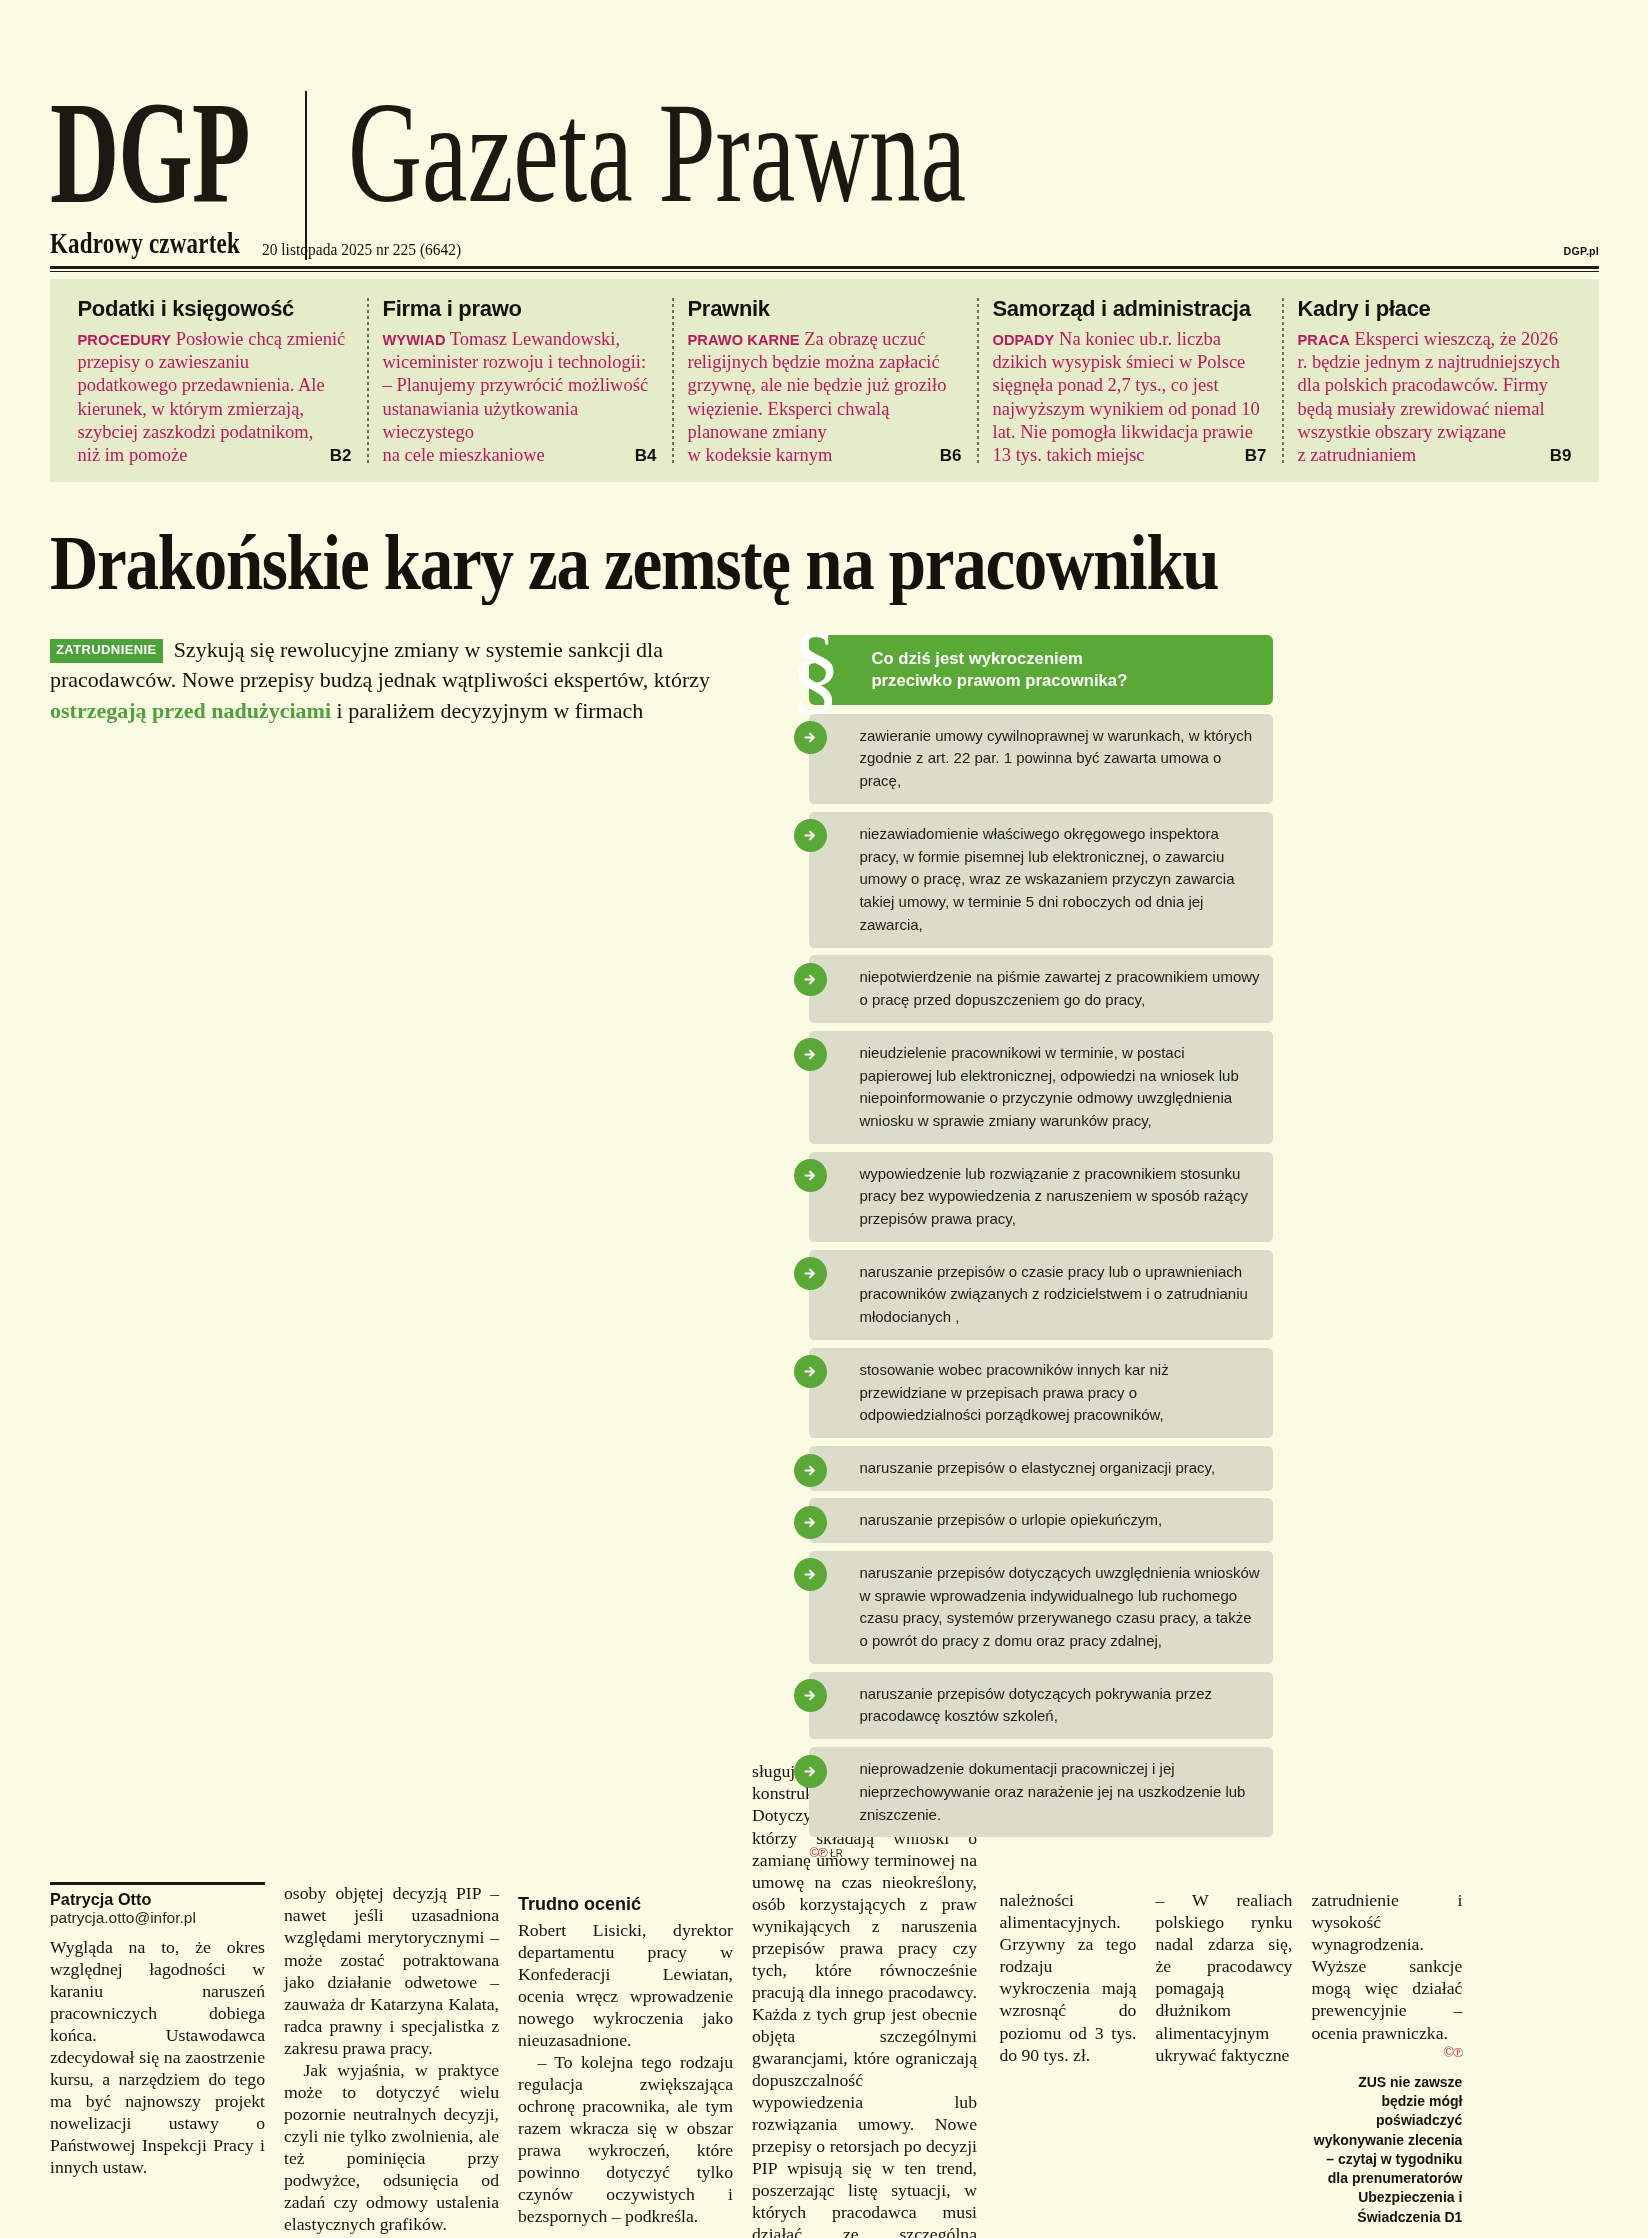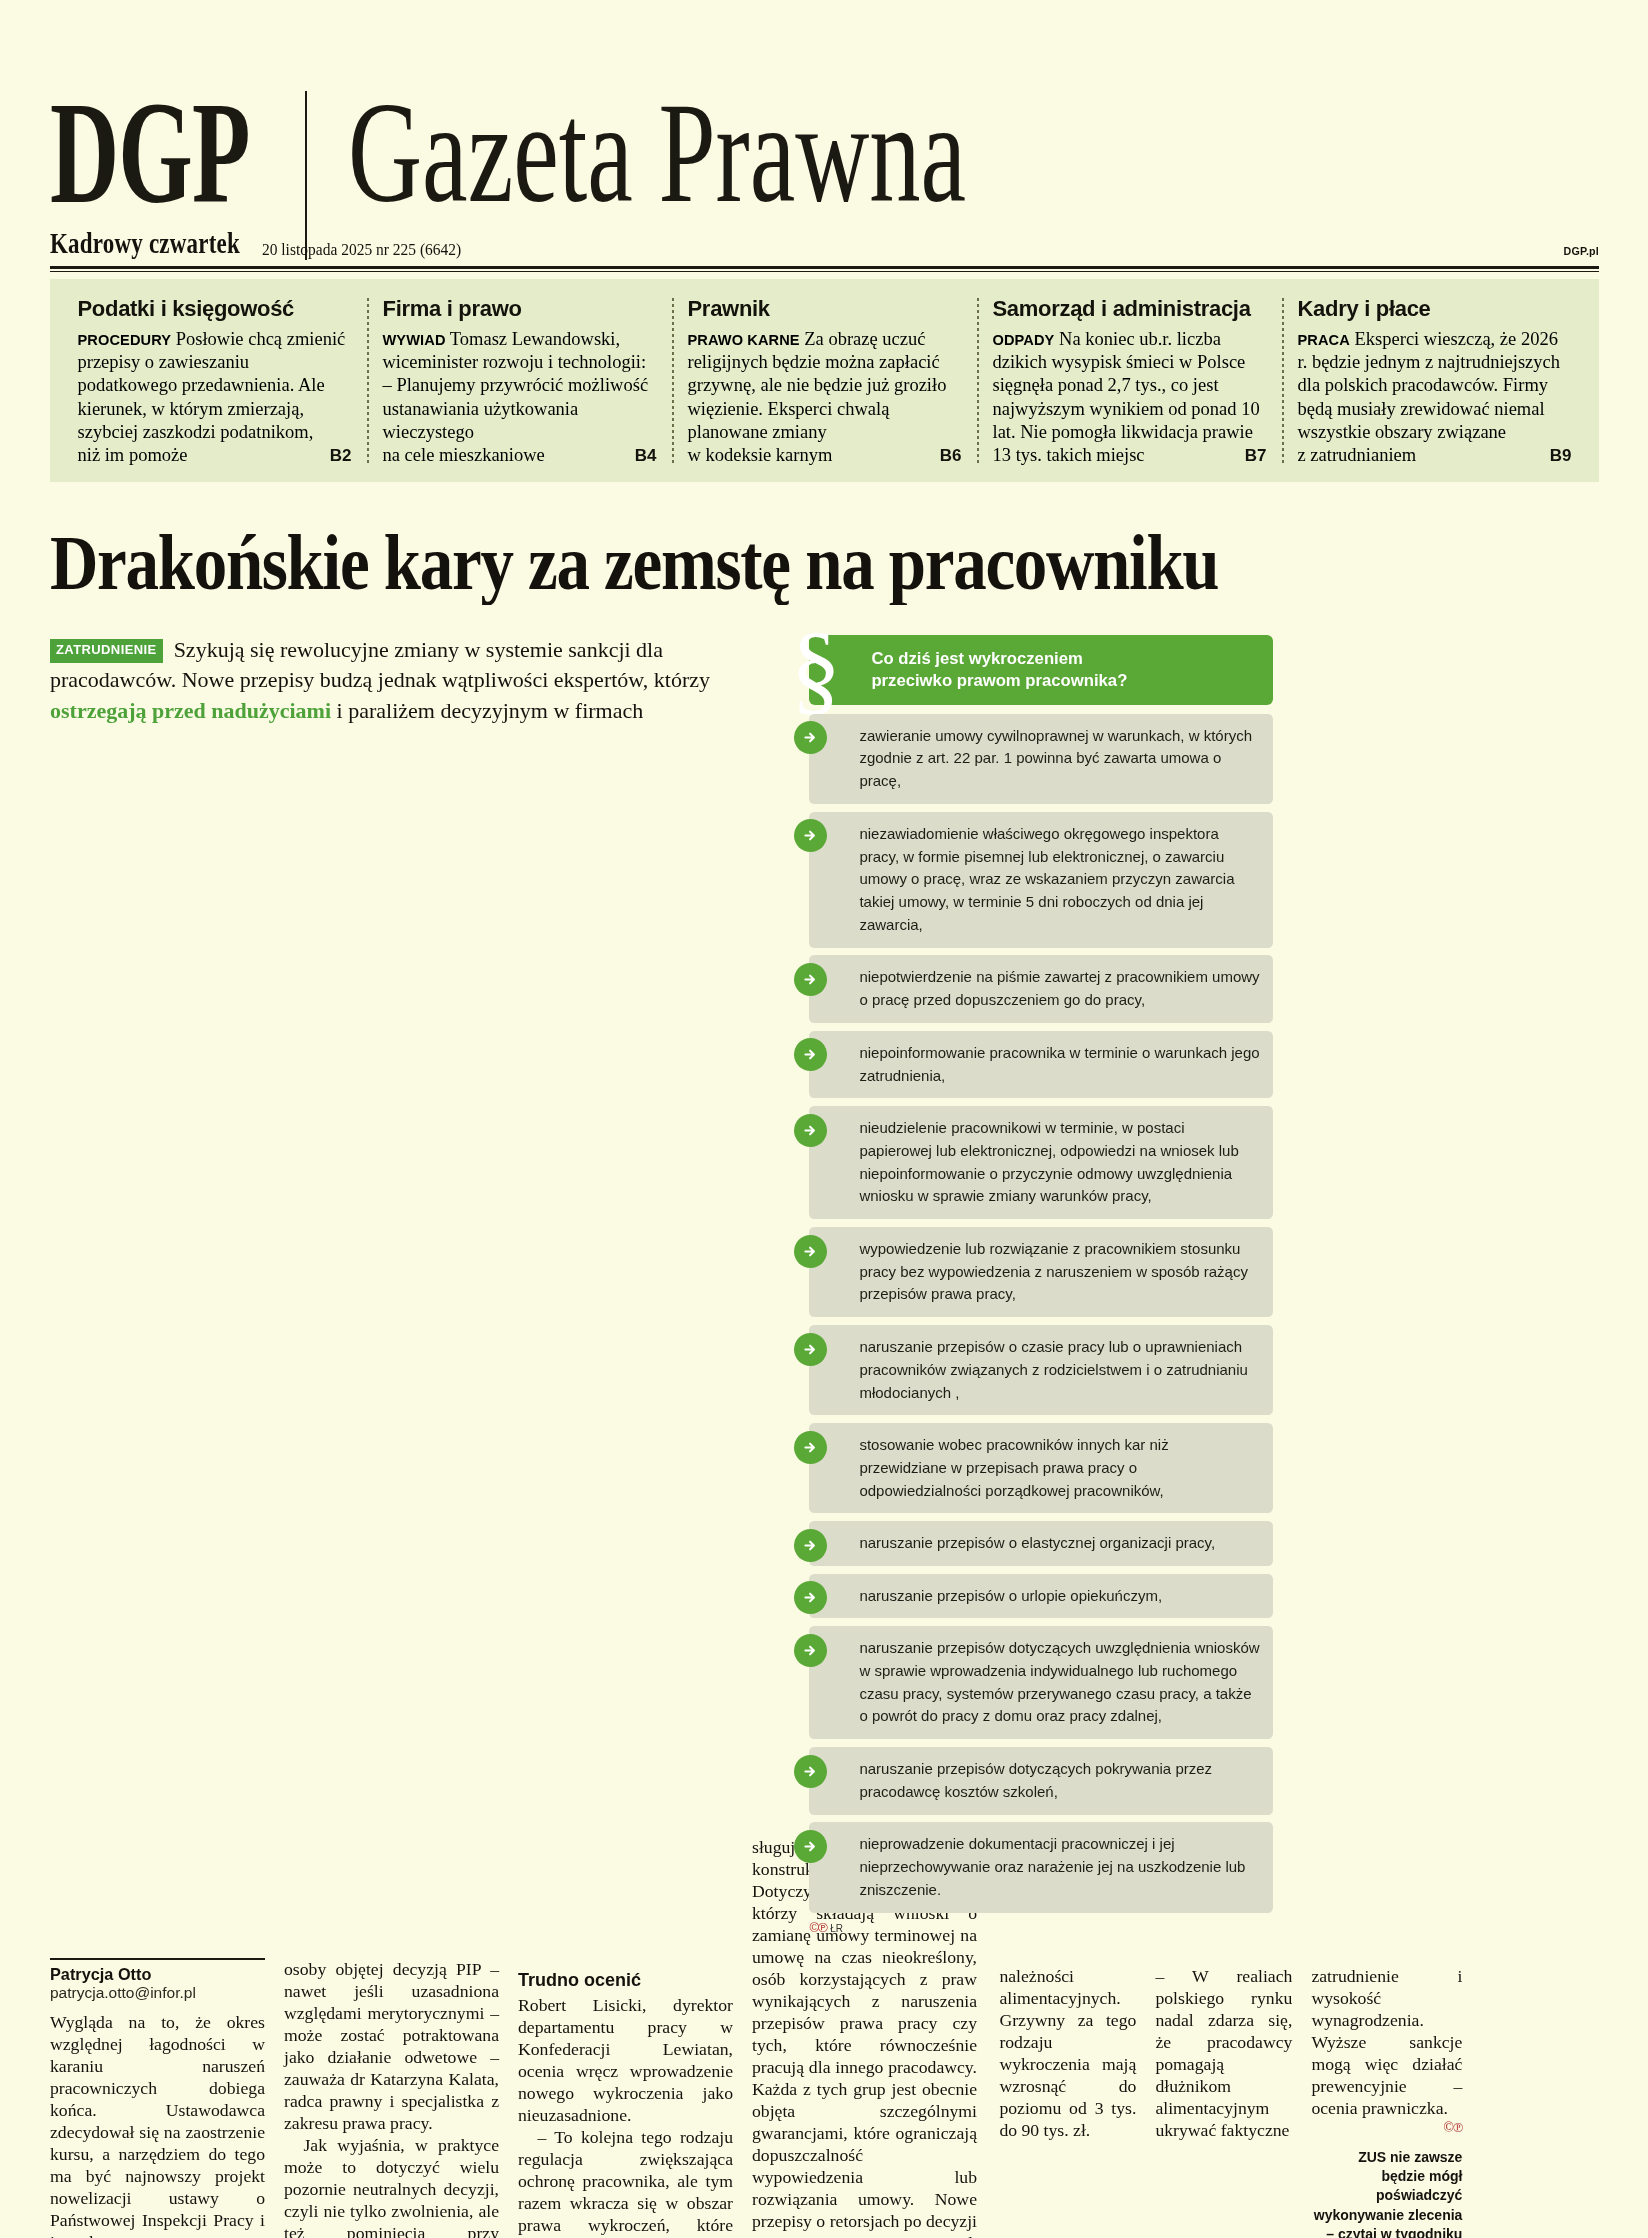--- a/index.html
+++ b/index.html
@@ -117,21 +117,21 @@
     font-weight: 700;
     font-size: 22px;
     letter-spacing: -0.3px;
     margin-bottom: 6px;
     color: #13130c;
   }
   .teaser-body {
     font-family: "Liberation Serif", serif;
     font-size: 18.5px;
     line-height: 1.25;
-    color: #000000;
+    color: #be185d;
   }
   .kicker {
     font-family: "Liberation Sans", sans-serif;
     font-weight: 700;
     font-size: 14.6px;
     letter-spacing: 0.1px;
     text-transform: uppercase;
   }
   .teaser-lastline {
     display: flex;
@@ -433,28 +433,20 @@
               </svg>
             </span>
           <span class="sideitem-text">niepotwierdzenie na piśmie zawartej z pracownikiem umowy o pracę przed dopuszczeniem go do pracy,</span>
         </div>
         <div class="sideitem">
           <span class="arrow-circle">
               <svg width="17" height="17" viewBox="0 0 20 20">
                 <path d="M4 10 h9 M9.5 5.5 L14 10 L9.5 14.5" stroke="#fff" stroke-width="2.4" fill="none" stroke-linecap="round" stroke-linejoin="round"></path>
               </svg>
             </span>
-          <span class="sideitem-text">niepoinformowanie pracownika w terminie o warunkach jego zatrudnienia,</span>
-        </div>
-        <div class="sideitem">
-          <span class="arrow-circle">
-              <svg width="17" height="17" viewBox="0 0 20 20">
-                <path d="M4 10 h9 M9.5 5.5 L14 10 L9.5 14.5" stroke="#fff" stroke-width="2.4" fill="none" stroke-linecap="round" stroke-linejoin="round"></path>
-              </svg>
-            </span>
           <span class="sideitem-text">nieudzielenie pracownikowi w terminie, w postaci papierowej lub elektronicznej, odpowiedzi na wniosek lub niepoinformowanie o przyczynie odmowy uwzględnienia wniosku w sprawie zmiany warunków pracy,</span>
         </div>
         <div class="sideitem">
           <span class="arrow-circle">
               <svg width="17" height="17" viewBox="0 0 20 20">
                 <path d="M4 10 h9 M9.5 5.5 L14 10 L9.5 14.5" stroke="#fff" stroke-width="2.4" fill="none" stroke-linecap="round" stroke-linejoin="round"></path>
               </svg>
             </span>
           <span class="sideitem-text">wypowiedzenie lub rozwiązanie z pracownikiem stosunku pracy bez wypowiedzenia z naruszeniem w sposób rażący przepisów prawa pracy,</span>
         </div>

